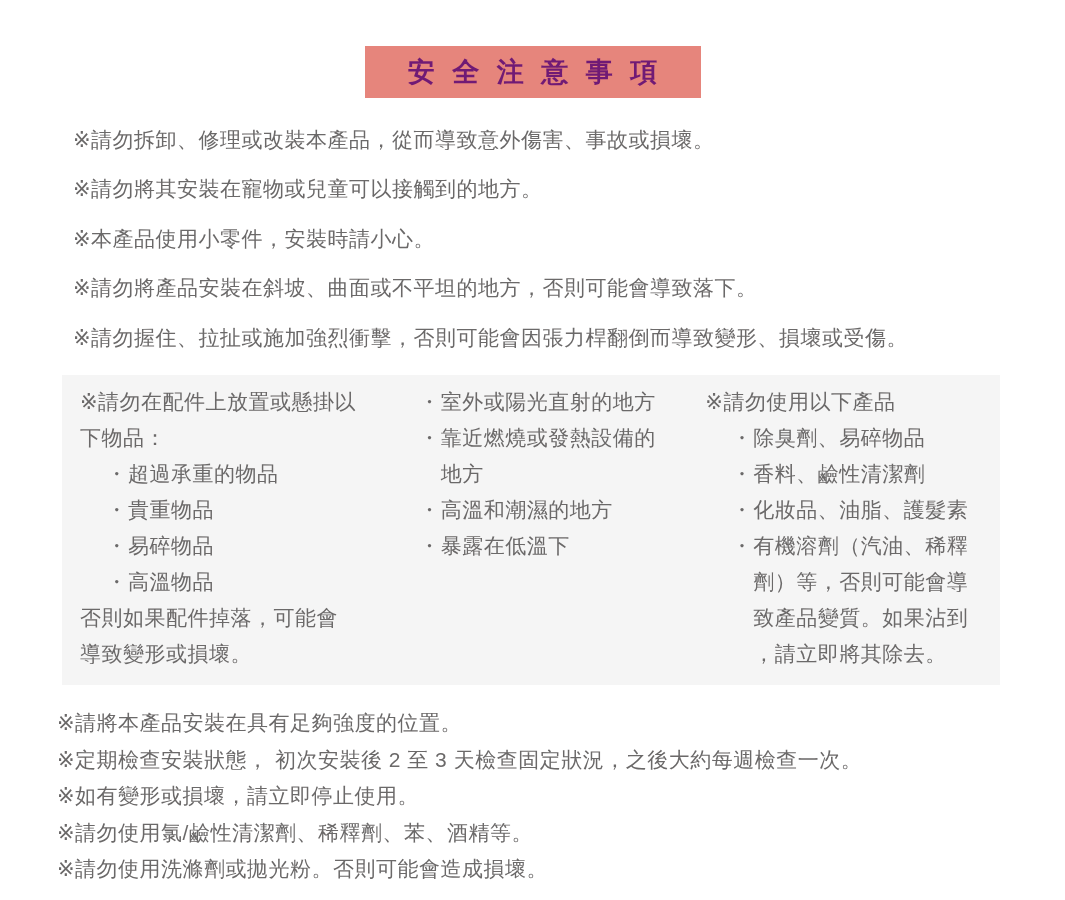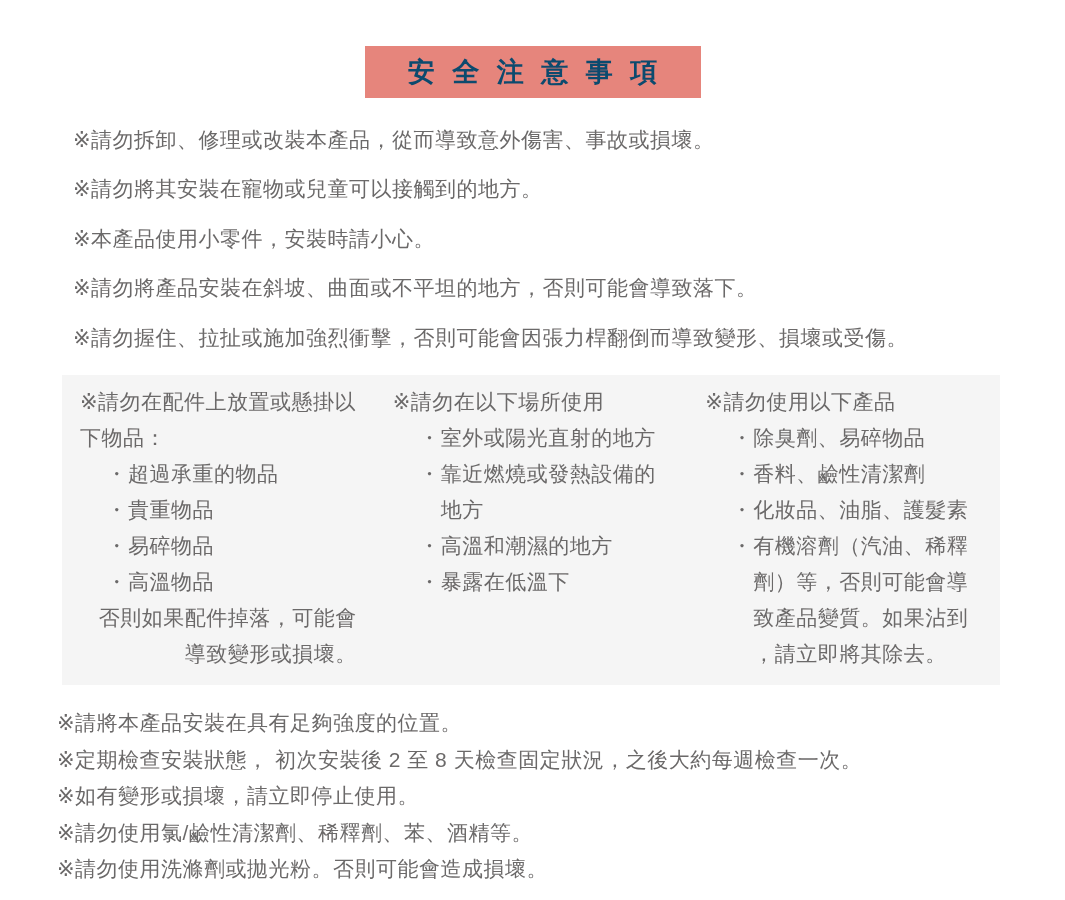--- a/index.html
+++ b/index.html
@@ -11,21 +11,21 @@
     color: #6b6969;
     overflow: hidden;
   }
   .page { width: 1065px; height: 900px; position: relative; }
 
   .banner {
     width: 336px;
     height: 52px;
     margin: 46px auto 16px auto;
     background: #e6857c;
-    color: #0c4a6e;
+    color: #701a75;
     font-size: 27px;
     font-weight: bold;
     line-height: 52px;
     text-align: center;
     letter-spacing: 5px;
     text-indent: 5px;
   }
 
   .top-notes {
     margin: 25px 30px 0 57px;
@@ -41,21 +41,21 @@
   .box {
     flex: 1 1 0;
     background: #f5f5f5;
     padding: 9px 18px 13px 18px;
     font-size: 21px;
     line-height: 36px;
     letter-spacing: 0.5px;
     box-sizing: border-box;
   }
   .box-header { margin: 0; }
-  .box-footer { margin: 0; text-align: right; }
+  .box-footer { margin: 0; }
   .bullet { display: flex; margin-left: 26px; }
   .bullet .dot { flex: 0 0 22px; }
   .bullet .btext { flex: 1 1 auto; line-break: anywhere; word-break: break-all; }
 
   .bottom-notes {
     margin: 20px 30px 0 57px;
     font-size: 21px;
     letter-spacing: 0.5px;
   }
   .bottom-notes .note { margin: 0; line-height: 36.6px; }
@@ -92,21 +92,20 @@
         <span class="btext">易碎物品</span>
       </div>
       <div class="bullet">
         <span class="dot">・</span>
         <span class="btext">高溫物品</span>
       </div>
       <p class="box-footer">否則如果配件掉落，可能會導致變形或損壞。</p>
     </div>
 
     <div class="box">
-      <p class="box-header">※請勿在以下場所使用</p>
       <div class="bullet">
         <span class="dot">・</span>
         <span class="btext">室外或陽光直射的地方</span>
       </div>
       <div class="bullet">
         <span class="dot">・</span>
         <span class="btext">靠近燃燒或發熱設備的地方</span>
       </div>
       <div class="bullet">
         <span class="dot">・</span>
@@ -135,19 +134,19 @@
       <div class="bullet">
         <span class="dot">・</span>
         <span class="btext">有機溶劑（汽油、稀釋劑）等，否則可能會導致產品變質。如果沾到，請立即將其除去。</span>
       </div>
     </div>
 
   </div>
 
   <div class="bottom-notes">
     <p class="note">※請將本產品安裝在具有足夠強度的位置。</p>
-    <p class="note">※定期檢查安裝狀態， 初次安裝後 2 至 8 天檢查固定狀況，之後大約每週檢查一次。</p>
+    <p class="note">※定期檢查安裝狀態， 初次安裝後 2 至 3 天檢查固定狀況，之後大約每週檢查一次。</p>
     <p class="note">※如有變形或損壞，請立即停止使用。</p>
     <p class="note">※請勿使用氯/鹼性清潔劑、稀釋劑、苯、酒精等。</p>
     <p class="note">※請勿使用洗滌劑或拋光粉。否則可能會造成損壞。</p>
   </div>
 
 </div>
 
 </body></html>

